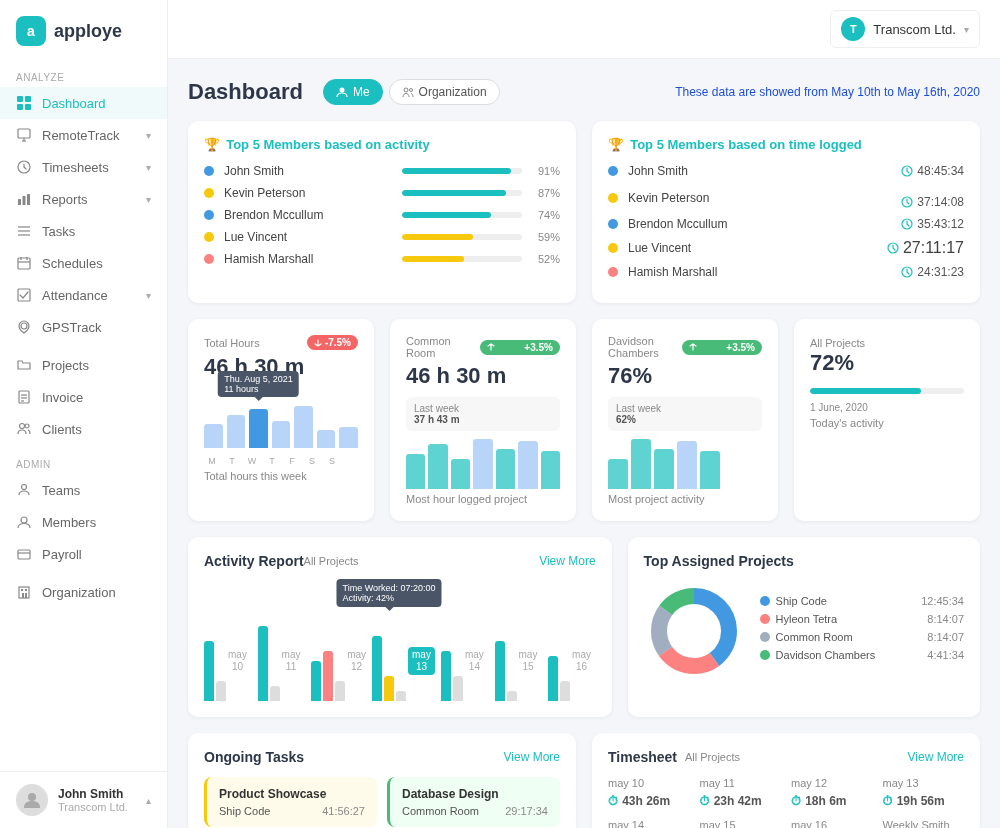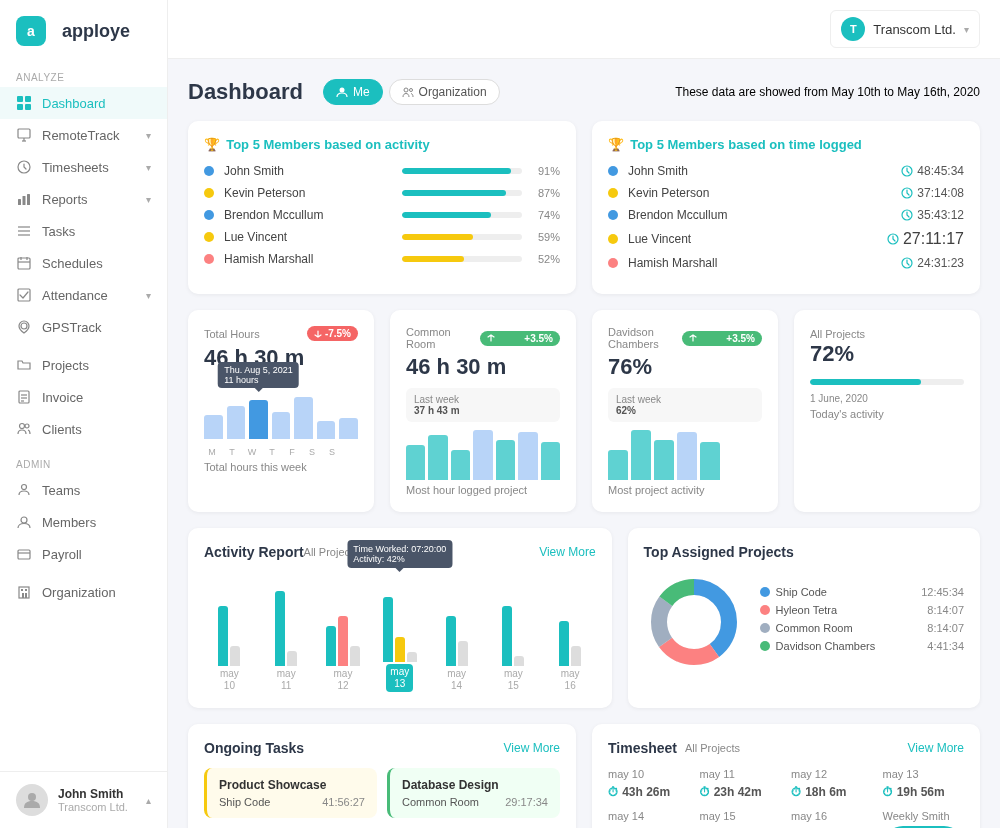--- a/index.html
+++ b/index.html
@@ -2,21 +2,21 @@
 <html><head>
   <meta charset="utf-8">
   <style>
     * { box-sizing: border-box; margin: 0; padding: 0; }
     body { font-family: -apple-system, BlinkMacSystemFont, 'Segoe UI', sans-serif; background: #f5f6fa; color: #333; font-size: 13px; display: flex; height: 100vh; overflow: hidden; }
 
     
     .sidebar { width: 168px; background: #fff; border-right: 1px solid #eee; display: flex; flex-direction: column; height: 100vh; overflow-y: auto; flex-shrink: 0; }
     .sidebar-logo { padding: 16px 16px 12px; display: flex; align-items: center; gap: 8px; }
     .logo-icon { width: 30px; height: 30px; background: #1bbfbf; border-radius: 8px; display: flex; align-items: center; justify-content: center; color: white; font-weight: bold; font-size: 14px; }
-    .logo-text { font-size: 18px; font-weight: 600; color: #2d3748; margin-left: 8px; }
+    .logo-text { font-size: 18px; font-weight: 600; color: #2d3748; }
     .sidebar-section-label { padding: 14px 16px 4px; font-size: 10px; color: #aaa; text-transform: uppercase; letter-spacing: 0.5px; }
     .sidebar-item { display: flex; align-items: center; padding: 8px 16px; cursor: pointer; color: #666; font-size: 13px; gap: 10px; position: relative; }
     .sidebar-item.active { color: #1bbfbf; background: #f0fafa; }
     .sidebar-item .chevron { margin-left: auto; font-size: 10px; color: #aaa; }
     .sidebar-icon { width: 16px; height: 16px; display: flex; align-items: center; justify-content: center; flex-shrink: 0; }
     .sidebar-bottom { margin-top: auto; padding: 12px 16px; border-top: 1px solid #eee; display: flex; align-items: center; gap: 10px; cursor: pointer; }
     .avatar { width: 32px; height: 32px; border-radius: 50%; background: #ddd; overflow: hidden; display: flex; align-items: center; justify-content: center; color: #888; font-size: 14px; }
     .sidebar-user-name { font-size: 12px; font-weight: 600; color: #333; }
     .sidebar-user-org { font-size: 11px; color: #aaa; }
     .sidebar-user-chevron { margin-left: auto; color: #aaa; font-size: 10px; }
@@ -29,21 +29,21 @@
     .org-selector { display: flex; align-items: center; gap: 8px; border: 1px solid #eee; border-radius: 6px; padding: 6px 10px; cursor: pointer; }
     .org-avatar { width: 24px; height: 24px; border-radius: 50%; background: #1bbfbf; color: white; display: flex; align-items: center; justify-content: center; font-size: 11px; font-weight: bold; }
 
     
     .content { padding: 20px; }
     .dashboard-header { display: flex; align-items: center; justify-content: space-between; margin-bottom: 16px; }
     .dashboard-title { font-size: 22px; font-weight: 600; color: #2d3748; }
     .dashboard-tabs { display: flex; align-items: center; gap: 6px; margin-left: 12px; }
     .tab-btn { display: flex; align-items: center; gap: 5px; padding: 5px 12px; border-radius: 20px; border: 1px solid #ddd; background: white; font-size: 12px; cursor: pointer; color: #555; }
     .tab-btn.active { background: #1bbfbf; color: white; border-color: #1bbfbf; }
-    .date-range { font-size: 12px; color: #000000; }
+    .date-range { font-size: 12px; color: #1d4ed8; }
     .title-tabs { display: flex; align-items: center; gap: 8px; }
 
     
     .row { display: flex; gap: 16px; margin-bottom: 16px; }
     .card { background: white; border-radius: 10px; padding: 16px; box-shadow: 0 1px 4px rgba(0,0,0,0.06); }
     .card-half { flex: 1; }
 
     
     .card-title { font-size: 13px; font-weight: 600; color: #1bbfbf; margin-bottom: 12px; display: flex; align-items: center; gap: 6px; }
     .member-row { display: flex; align-items: center; gap: 10px; margin-bottom: 8px; }
@@ -68,21 +68,21 @@
     .bar-labels span { width: 16px; text-align: center; font-size: 9px; color: #aaa; }
     .tooltip-box { position: absolute; top: -38px; left: 50%; transform: translateX(-50%); background: #4a5568; color: white; font-size: 9px; padding: 3px 6px; border-radius: 4px; white-space: nowrap; z-index: 10; }
     .tooltip-box::after { content: ''; position: absolute; bottom: -4px; left: 50%; transform: translateX(-50%); border: 4px solid transparent; border-bottom: none; border-top-color: #4a5568; }
 
     .mini-bar-chart { display: flex; align-items: flex-end; gap: 3px; height: 50px; }
     .mini-bc { width: 20px; border-radius: 3px 3px 0 0; }
     .activity-header { display: flex; align-items: center; justify-content: space-between; margin-bottom: 12px; }
     .activity-title { font-size: 14px; font-weight: 600; color: #2d3748; }
     .view-more { font-size: 12px; color: #1bbfbf; cursor: pointer; }
     .project-label { font-size: 11px; color: #888; }
-    .act-col { display: flex; flex-direction: column; align-items: center; gap: 2px; flex: 1; }
+    .act-col { display: flex; flex-direction: row; align-items: center; gap: 2px; flex: 1; }
     .act-bar-wrap { display: flex; gap: 2px; align-items: flex-end; height: 80px; position: relative; }
     .act-bar { width: 10px; border-radius: 3px 3px 0 0; }
     .act-date { font-size: 10px; color: #aaa; text-align: center; line-height: 1.2; }
     .act-date.selected { background: #1bbfbf; color: white; border-radius: 4px; padding: 2px 4px; }
     .act-tooltip { position: absolute; top: -42px; left: 50%; transform: translateX(-50%); background: #4a5568; color: white; font-size: 9px; padding: 4px 6px; border-radius: 4px; white-space: nowrap; z-index: 10; }
     .act-tooltip::after { content: ''; position: absolute; bottom: -4px; left: 50%; transform: translateX(-50%); border: 4px solid transparent; border-bottom: none; border-top-color: #4a5568; }
 
     
     .donut-area { display: flex; align-items: center; gap: 16px; }
     .donut-legend { flex: 1; }
@@ -394,21 +394,21 @@
       <svg width="12" height="12" viewBox="0 0 12 12" fill="none">
                   <circle cx="6" cy="6" r="5" stroke="#1bbfbf" stroke-width="1.2" fill="none"></circle>
                   <polyline points="6,3 6,6 8,8" stroke="#1bbfbf" stroke-width="1.2" fill="none" stroke-linecap="round"></polyline>
                 </svg>
       48:45:34
     </span>
   </div>
             <div class="member-row">
     <div class="dot" style="background:#f6c90e;"></div>
     <span class="member-name">Kevin Peterson</span>
-    <span style="margin-left:auto;font-size:12px;color:#555;display:flex;align-items:center;gap:4px;">
+    <span style="margin-left:auto;font-size:12px;color:#555;display:flex;align-items:center;gap:4px;margin-top:9px;">
       <svg width="12" height="12" viewBox="0 0 12 12" fill="none">
                   <circle cx="6" cy="6" r="5" stroke="#1bbfbf" stroke-width="1.2" fill="none"></circle>
                   <polyline points="6,3 6,6 8,8" stroke="#1bbfbf" stroke-width="1.2" fill="none" stroke-linecap="round"></polyline>
                 </svg>
       37:14:08
     </span>
   </div>
             <div class="member-row">
     <div class="dot" style="background:#4299e1;"></div>
     <span class="member-name">Brendon Mccullum</span>

